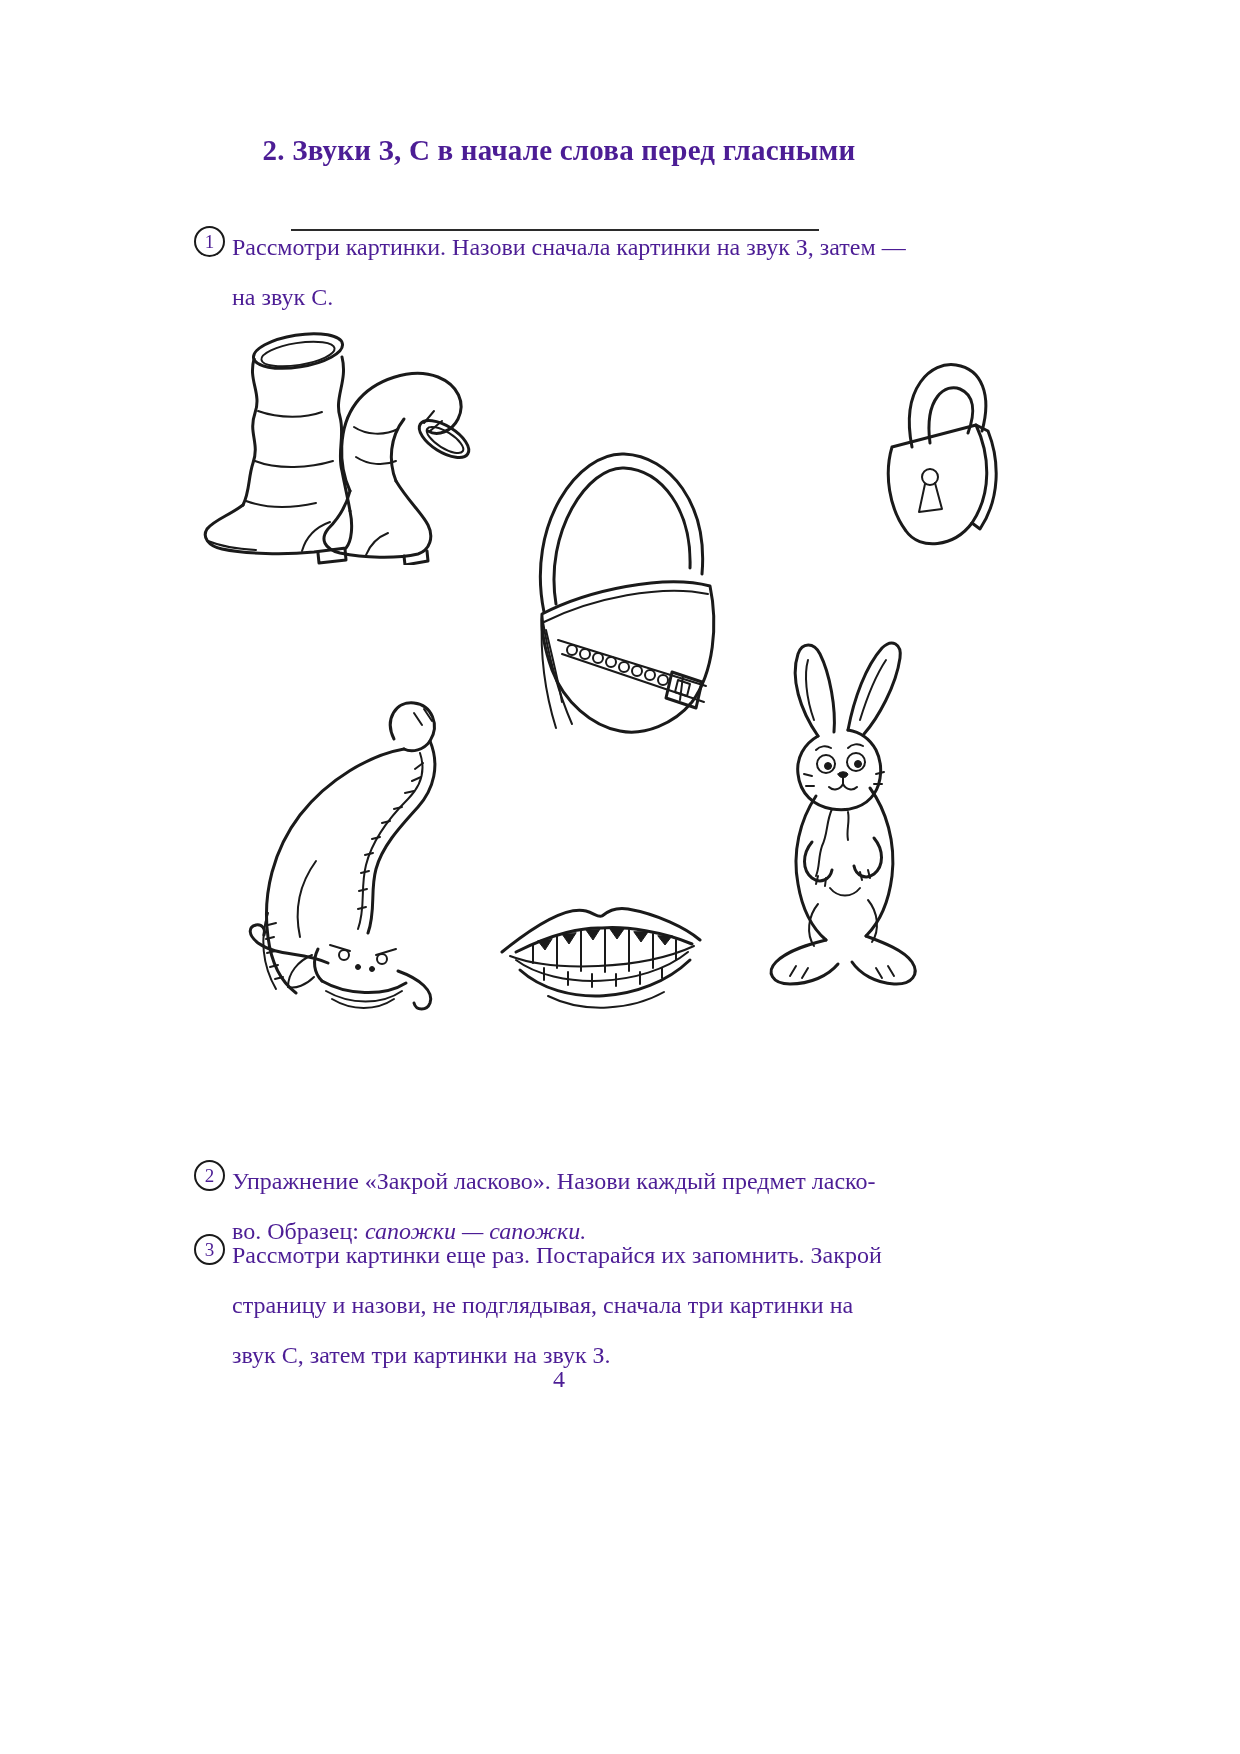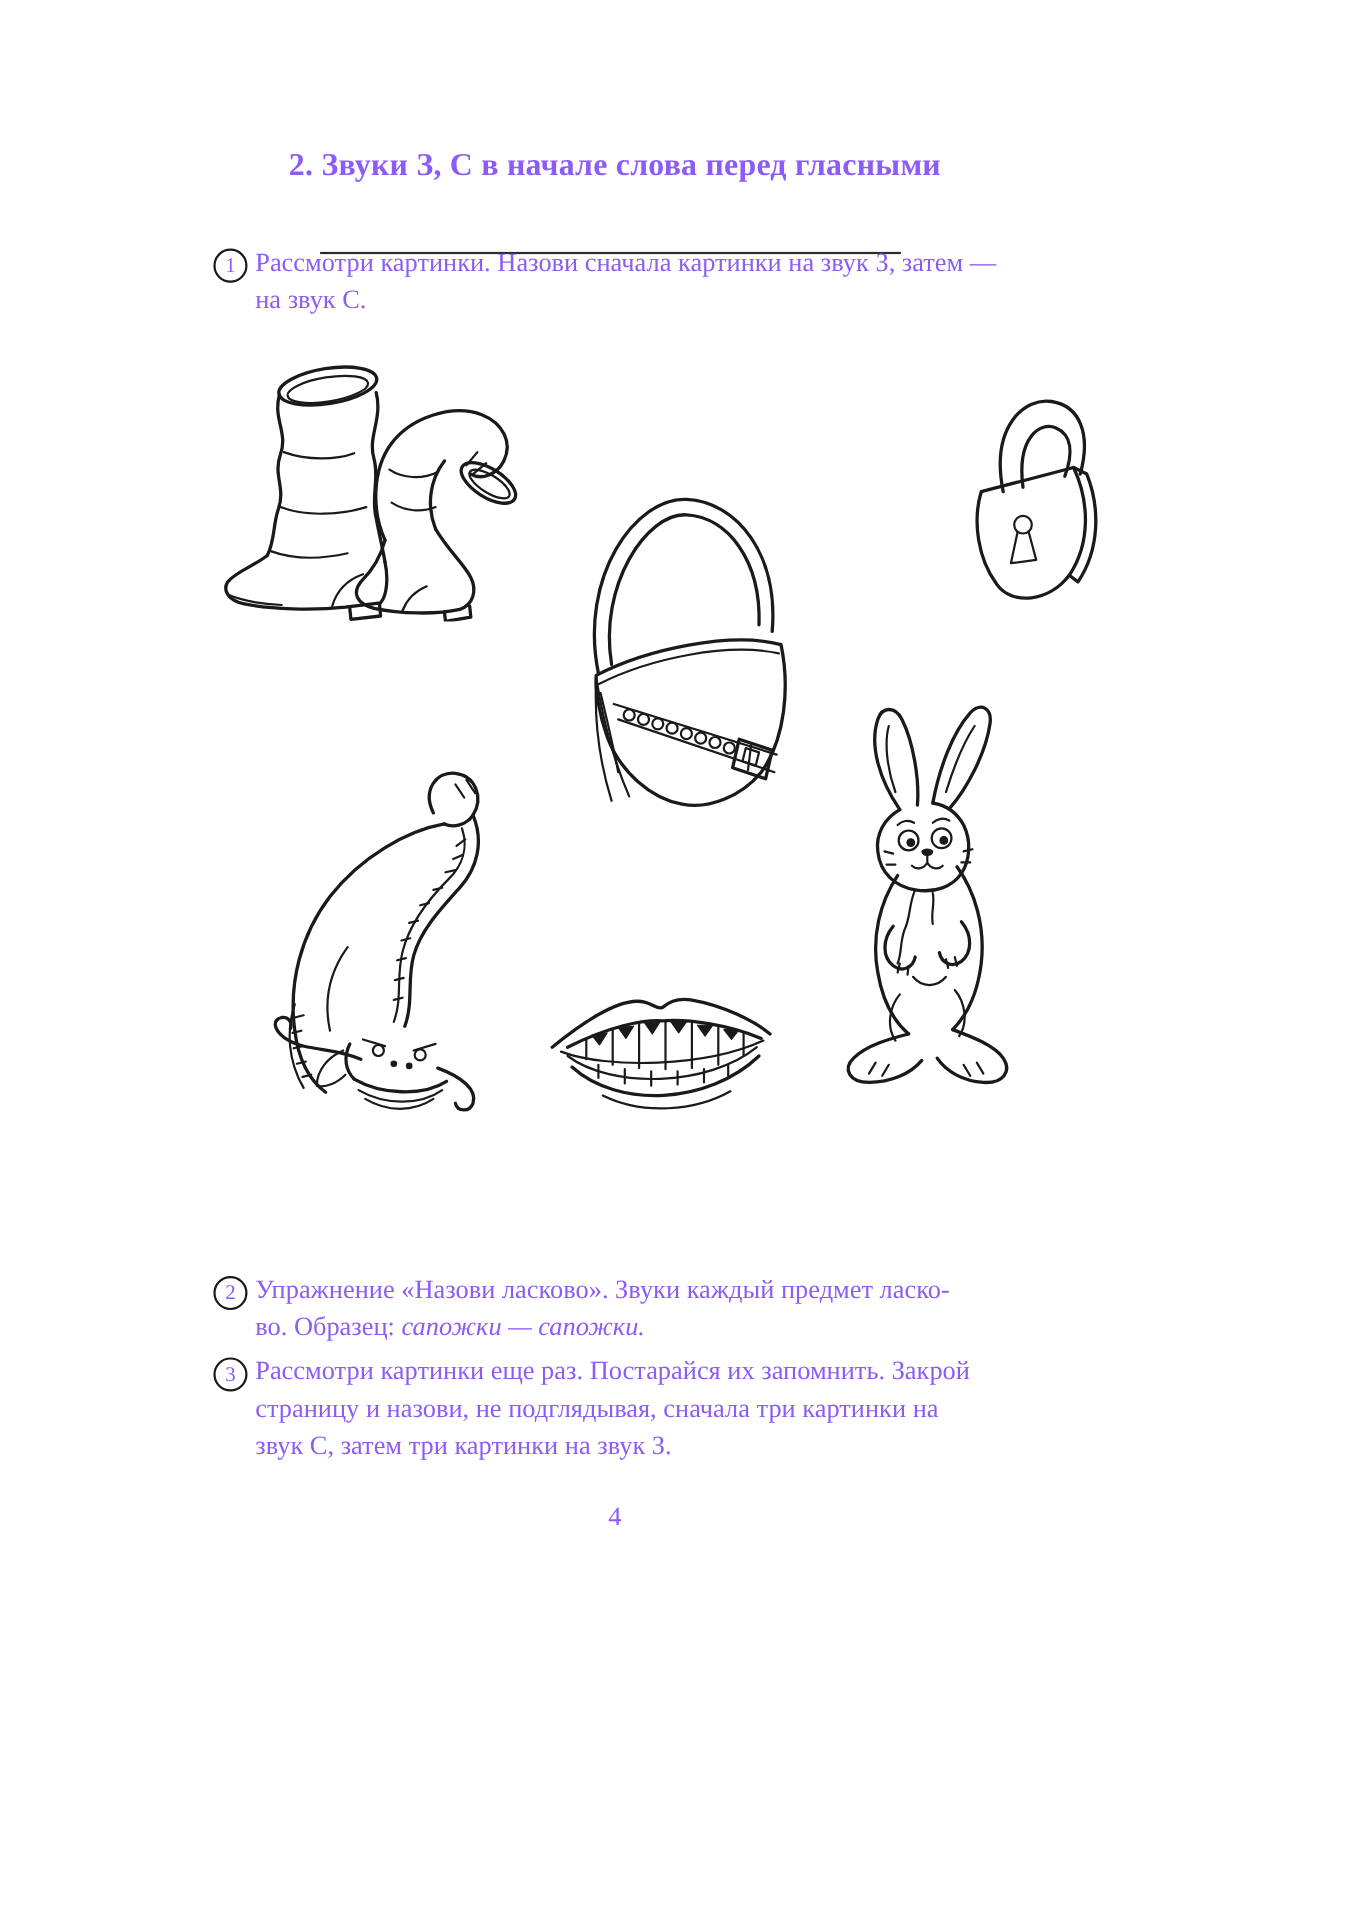--- a/index.html
+++ b/index.html
@@ -1,20 +1,20 @@
 <!DOCTYPE html>
 <html lang="ru"><head>
 <meta charset="utf-8">
 <style>
   html,body{margin:0;padding:0;background:#ffffff;}
   .page{
     position:relative;
     width:1240px;height:1754px;
     background:#ffffff;
-    color:#8b5cf6;
+    color:#4c1d95;
     font-family:"Liberation Serif", serif;
     overflow:hidden;
   }
   .title{
     position:absolute;left:0;top:134px;width:1118px;
     margin:0;text-align:center;
     font-size:29px;font-weight:bold;letter-spacing:.2px;
   }
   .rule{
     position:absolute;left:291px;top:229px;width:528px;height:2px;
@@ -26,21 +26,21 @@
   .ex3{top:1230px;}
   .num{
     position:absolute;left:0;top:4px;
     width:27px;height:27px;
     border:2px solid #1a1a1a;border-radius:50%;
     display:flex;align-items:center;justify-content:center;
     font-size:19px;line-height:1;
   }
   .extext{
     margin:0 0 0 38px;
-    font-size:24px;line-height:34px;
+    font-size:24px;line-height:50px;
     white-space:pre; 
   }
   .extext i{font-style:italic;}
   .pagenum{
     position:absolute;left:0;top:1366px;width:1118px;
     text-align:center;font-size:24px;
   }
   .fig{position:absolute;}
   .fig svg{display:block;width:100%;height:100%;}
   .fig svg *{
@@ -203,21 +203,21 @@
       <path class="t" d="M66,268 C56,280 54,298 62,310"></path>
       <path class="t" d="M116,264 C126,276 128,294 120,306"></path>
       <path d="M74,304 C58,308 36,314 24,326 C14,336 20,348 38,348 C58,348 76,340 86,328"></path>
       <path d="M114,300 C130,306 152,314 160,326 C168,338 160,349 142,348 C124,347 108,338 100,326"></path>
       <path class="t" d="M38,340 L44,330 M50,342 L56,332 M142,340 L136,330 M130,342 L124,332"></path>
     </svg>
   </div>
 
   <section class="exercise ex2">
     <span class="num">2</span>
-    <p class="extext"><span>Упражнение «Назови ласково». Звуки каждый предмет ласко-
+    <p class="extext"><span>Упражнение «Закрой ласково». Назови каждый предмет ласко-
 во. Образец: </span><i>сапожки — сапожки.</i></p>
   </section>
 
   <section class="exercise ex3">
     <span class="num">3</span>
     <p class="extext"><span>Рассмотри картинки еще раз. Постарайся их запомнить. Закрой
 страницу и назови, не подглядывая, сначала три картинки на
 звук С, затем три картинки на звук З.</span></p>
   </section>
 

